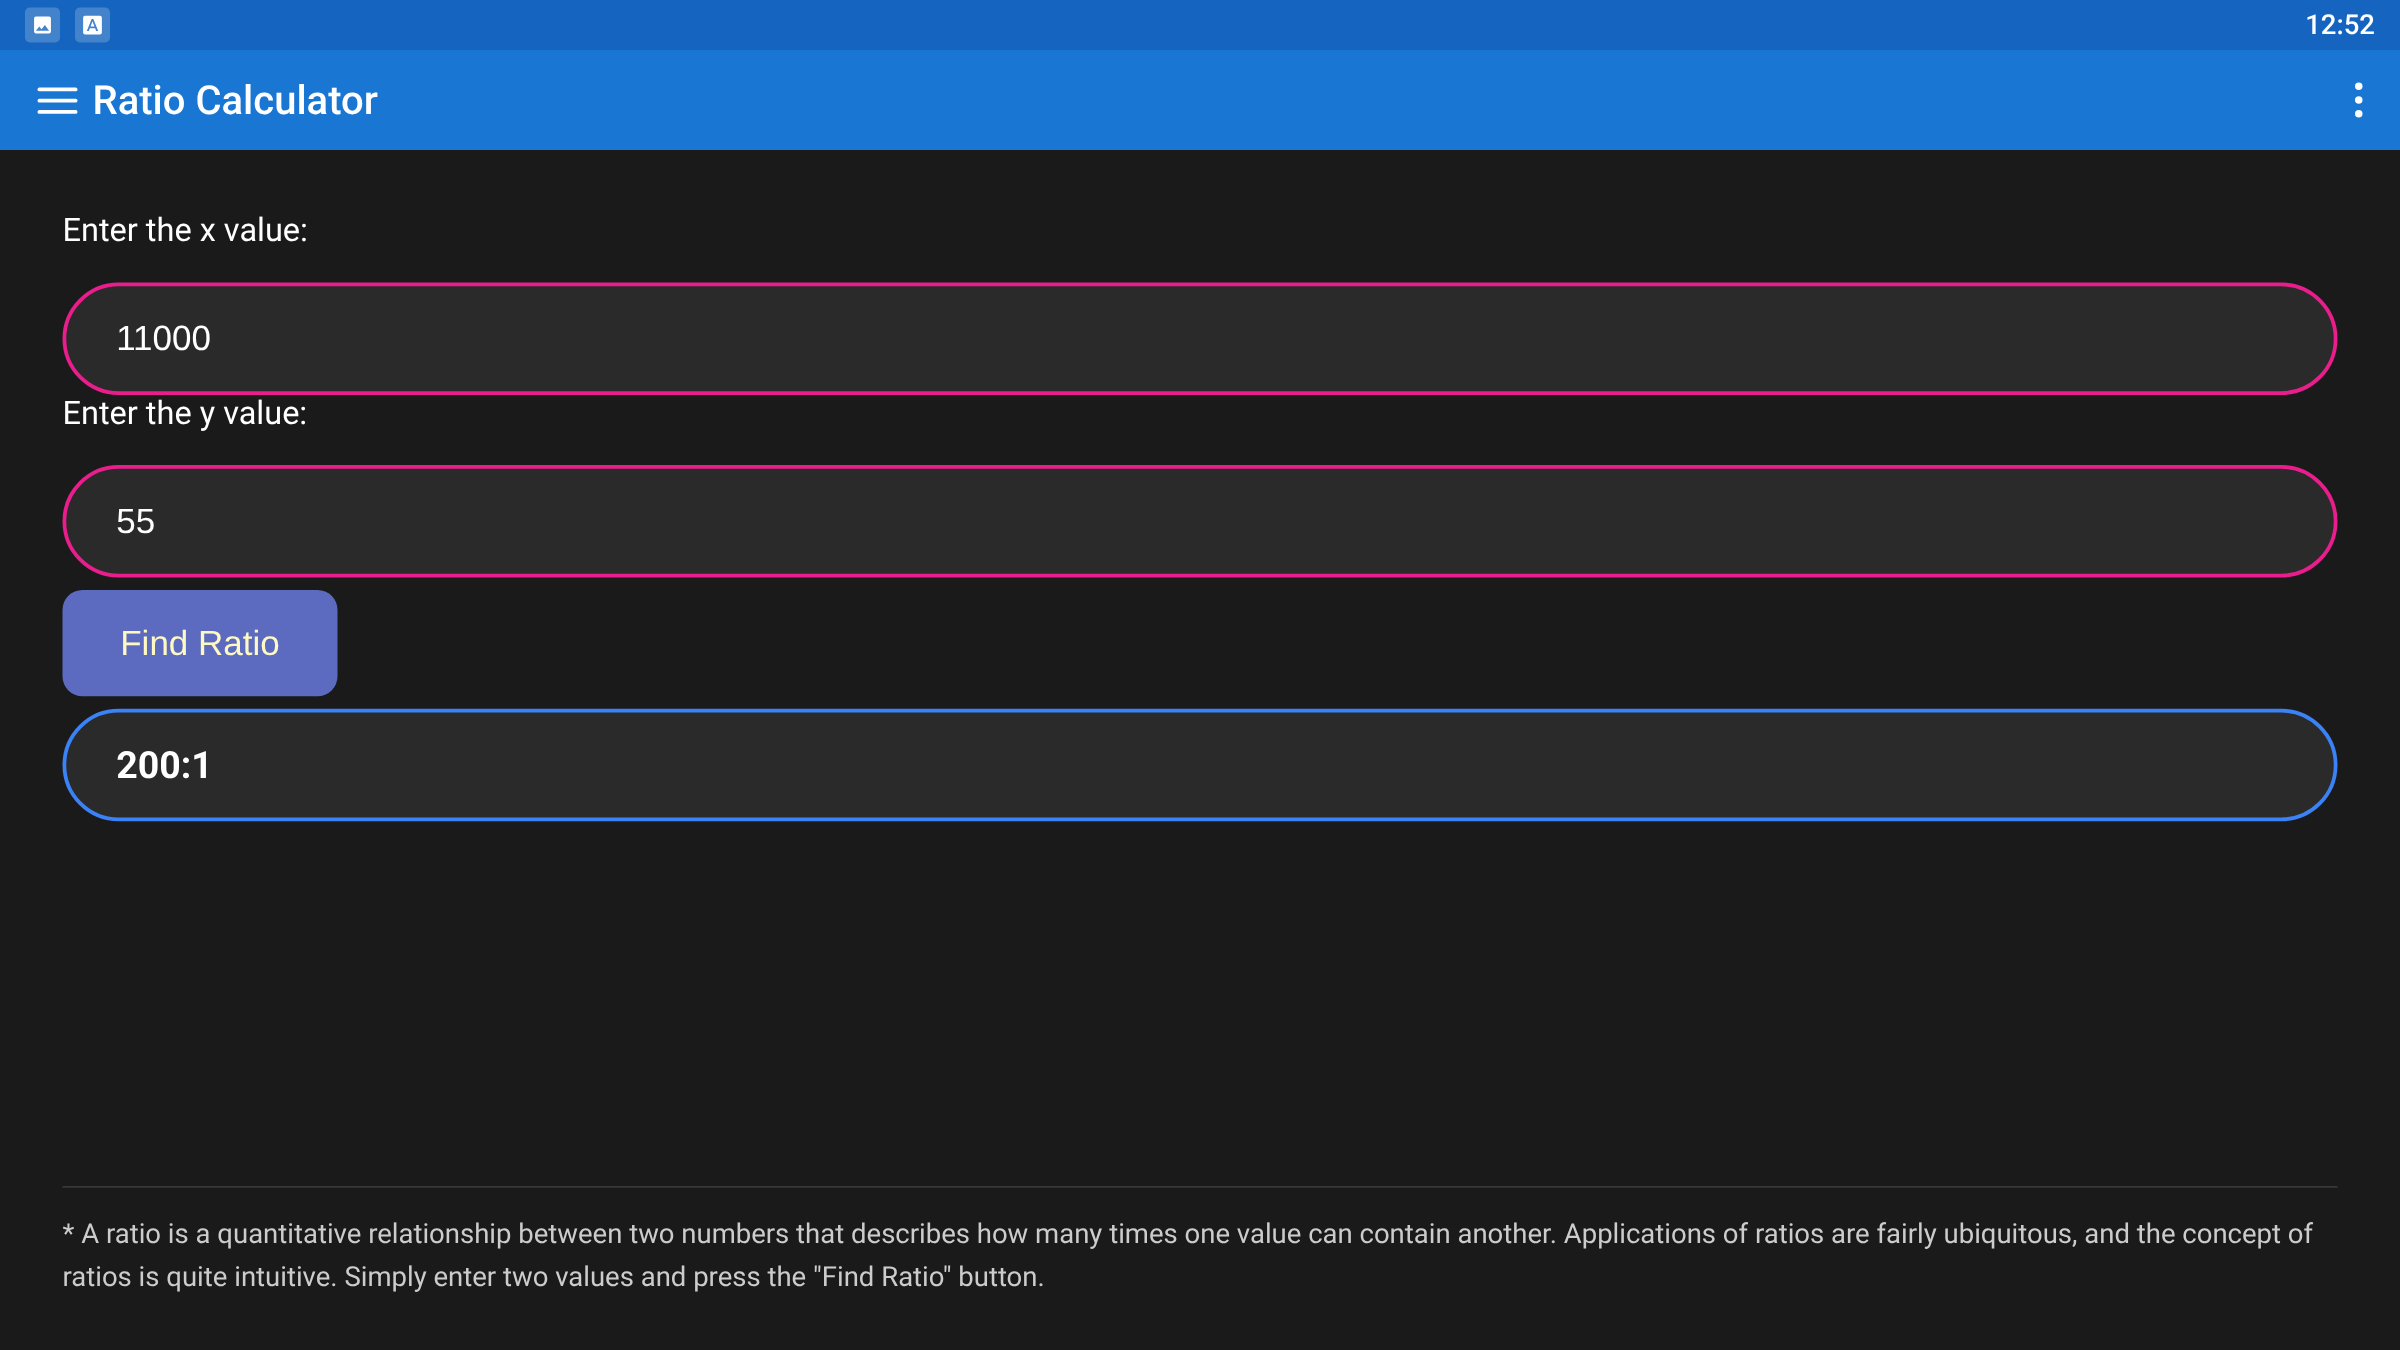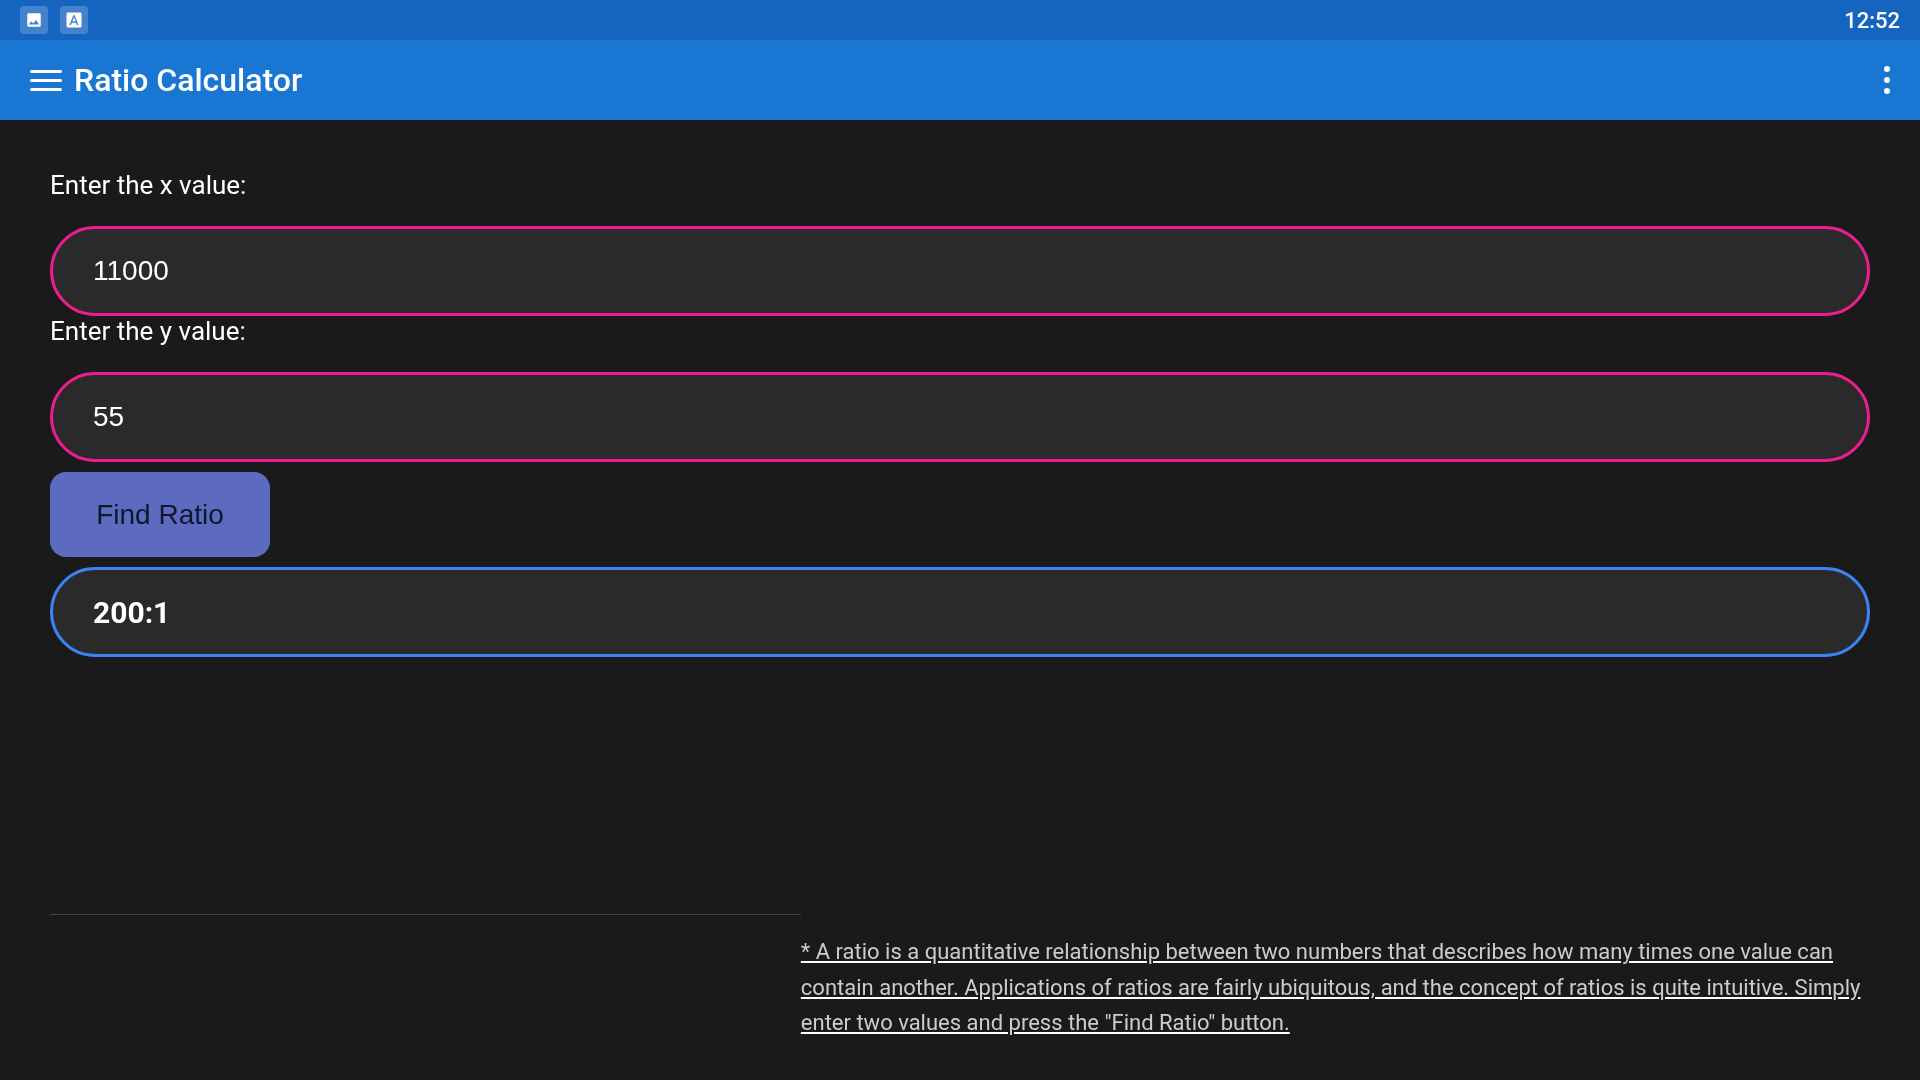--- a/index.html
+++ b/index.html
@@ -145,21 +145,21 @@
     }
 
     .find-ratio-btn {
       width: 220px;
       height: 85px;
       background-color: #5c6bc0;
       border: none;
       border-radius: 16px;
       font-size: 28px;
       font-weight: 500;
-      color: #0f172a;
+      color: #fef9c3;
       cursor: pointer;
       margin-top: 10px;
     }
 
     .result-box {
       width: 100%;
       height: 90px;
       background-color: #2a2a2a;
       border: 3px solid #3b82f6;
       border-radius: 50px;
@@ -185,22 +185,22 @@
 
     .footer-text {
       font-size: 22px;
       color: #cccccc;
       line-height: 1.6;
       padding: 20px 0;
     }
 
     .actions-row {
       display: flex;
+      flex-direction: column;
       gap: 0;
-      text-decoration: underline;
     }
   </style>
 </head>
 <body>
 
 <div class="status-bar">
   <div class="status-bar-left">
     <div class="status-icon">
       <svg width="18" height="18" viewBox="0 0 24 24" fill="white">
         <path d="M21 19V5c0-1.1-.9-2-2-2H5c-1.1 0-2 .9-2 2v14c0 1.1.9 2 2 2h14c1.1 0 2-.9 2-2zM8.5 13.5l2.5 3.01L14.5 12l4.5 6H5l3.5-4.5z"></path>

